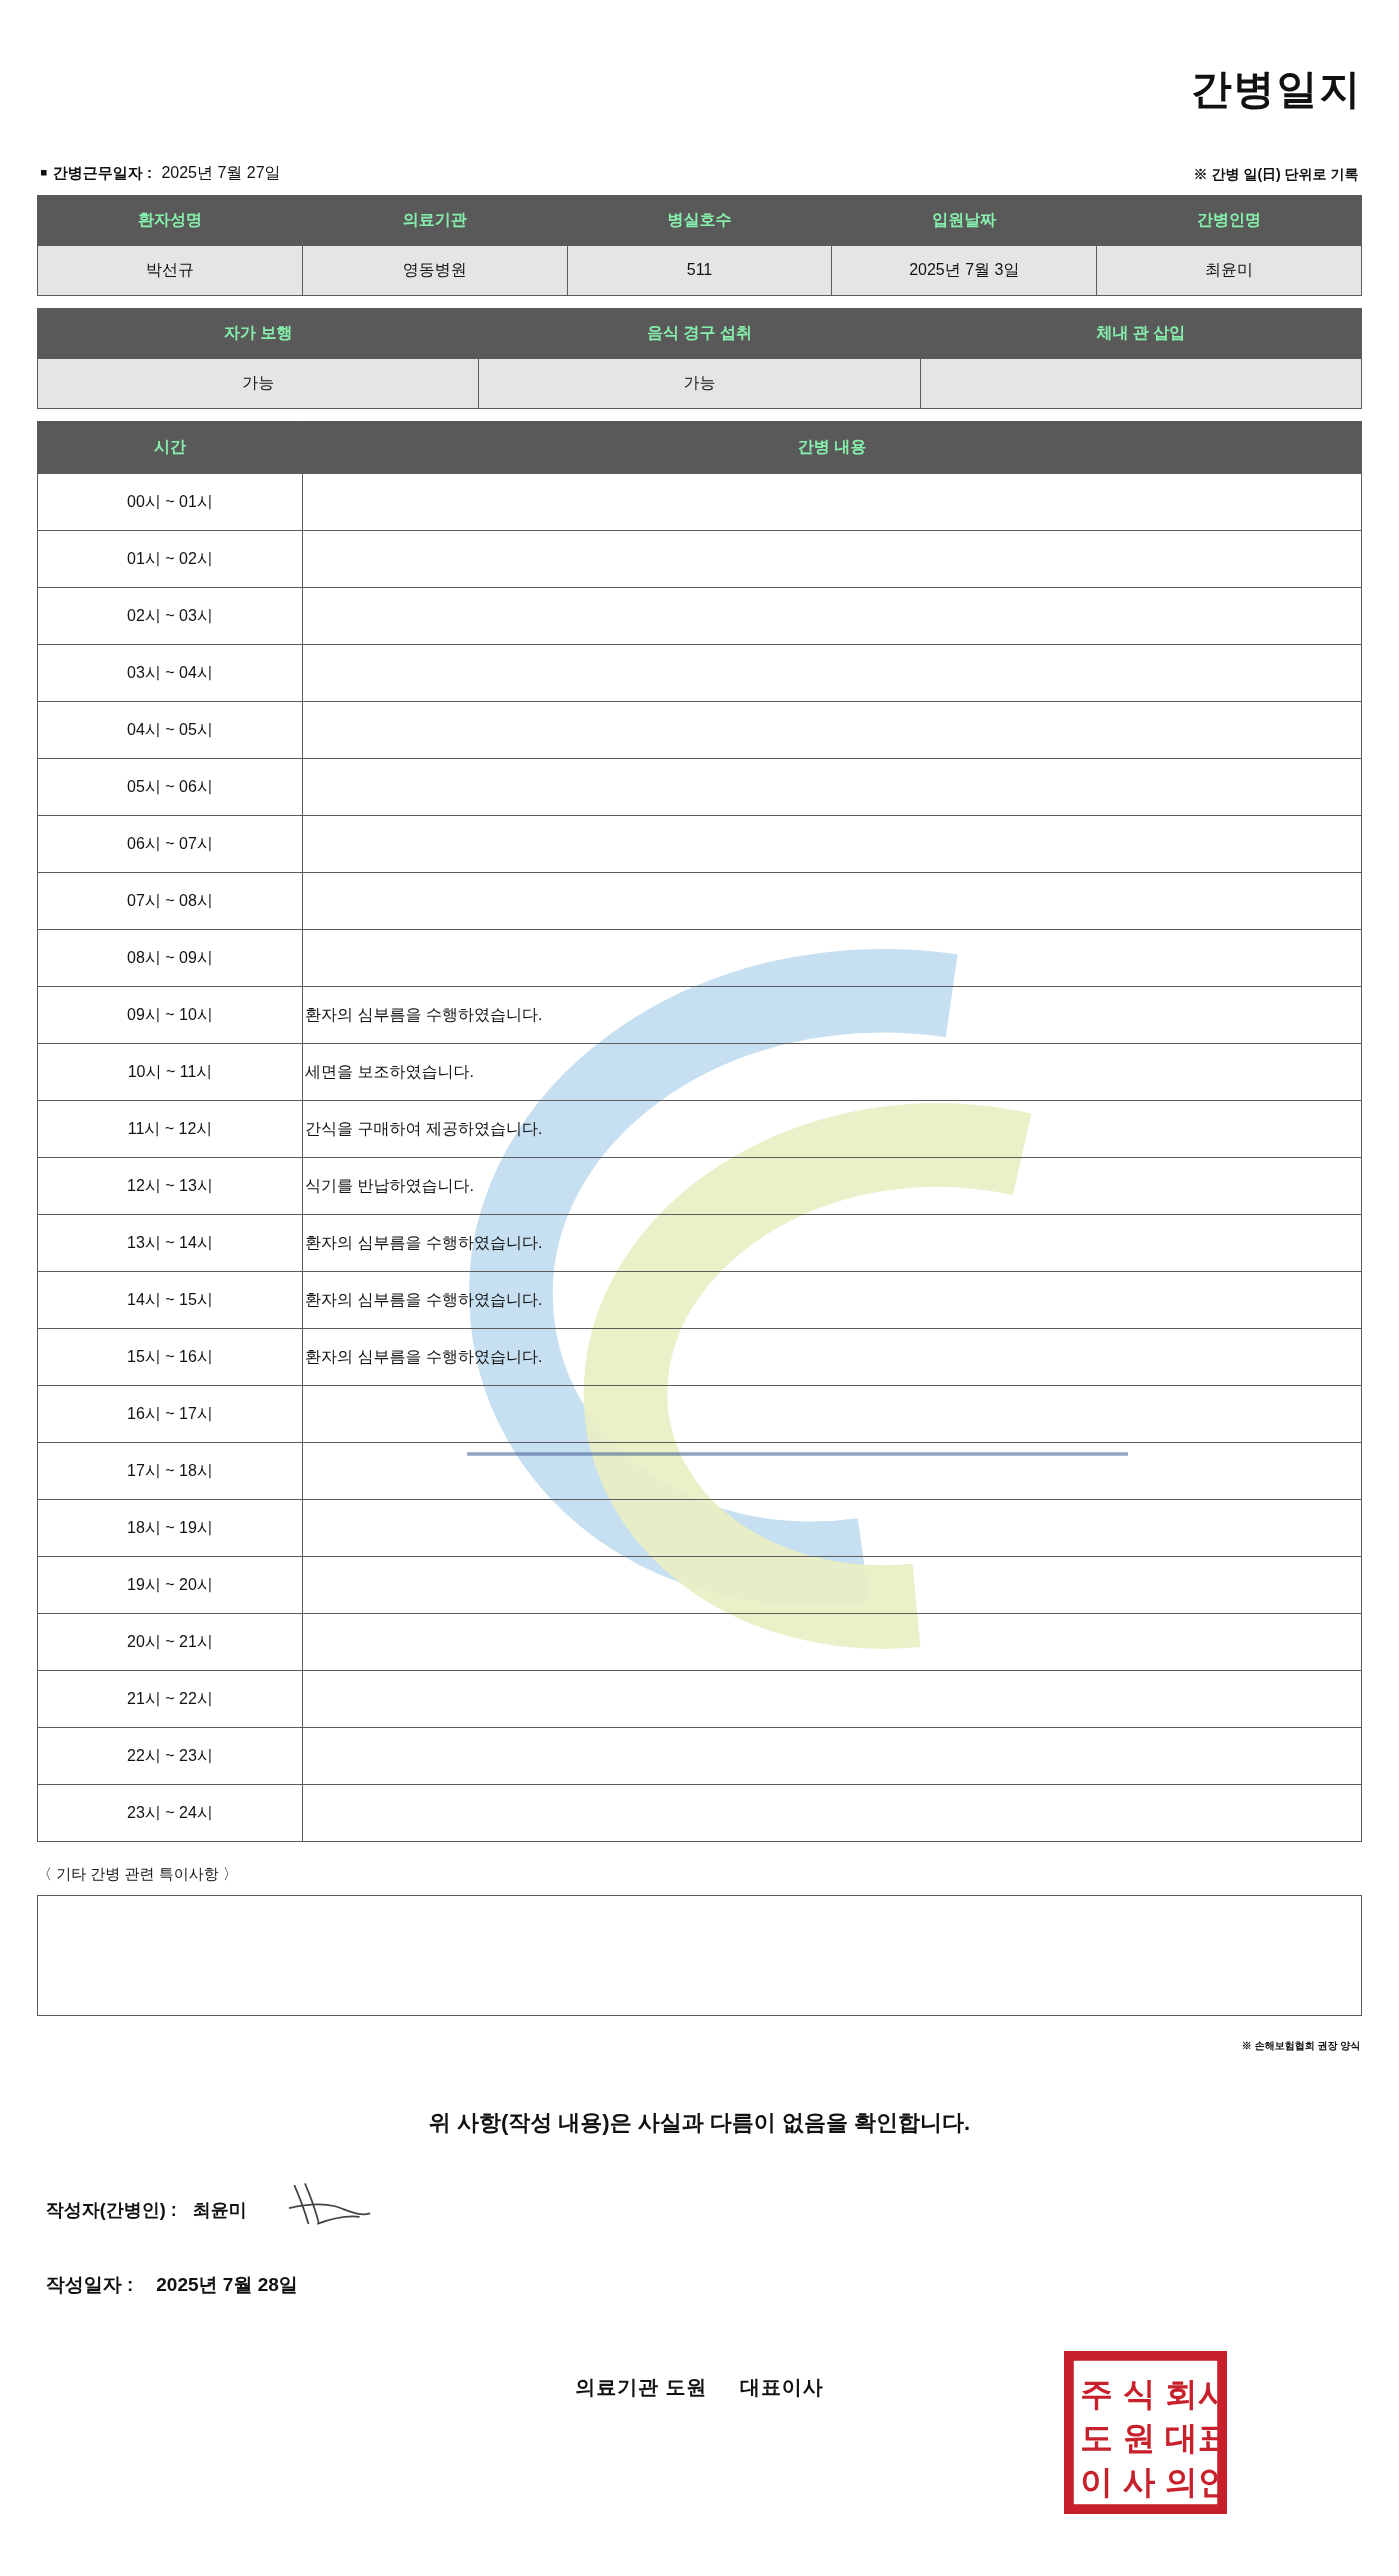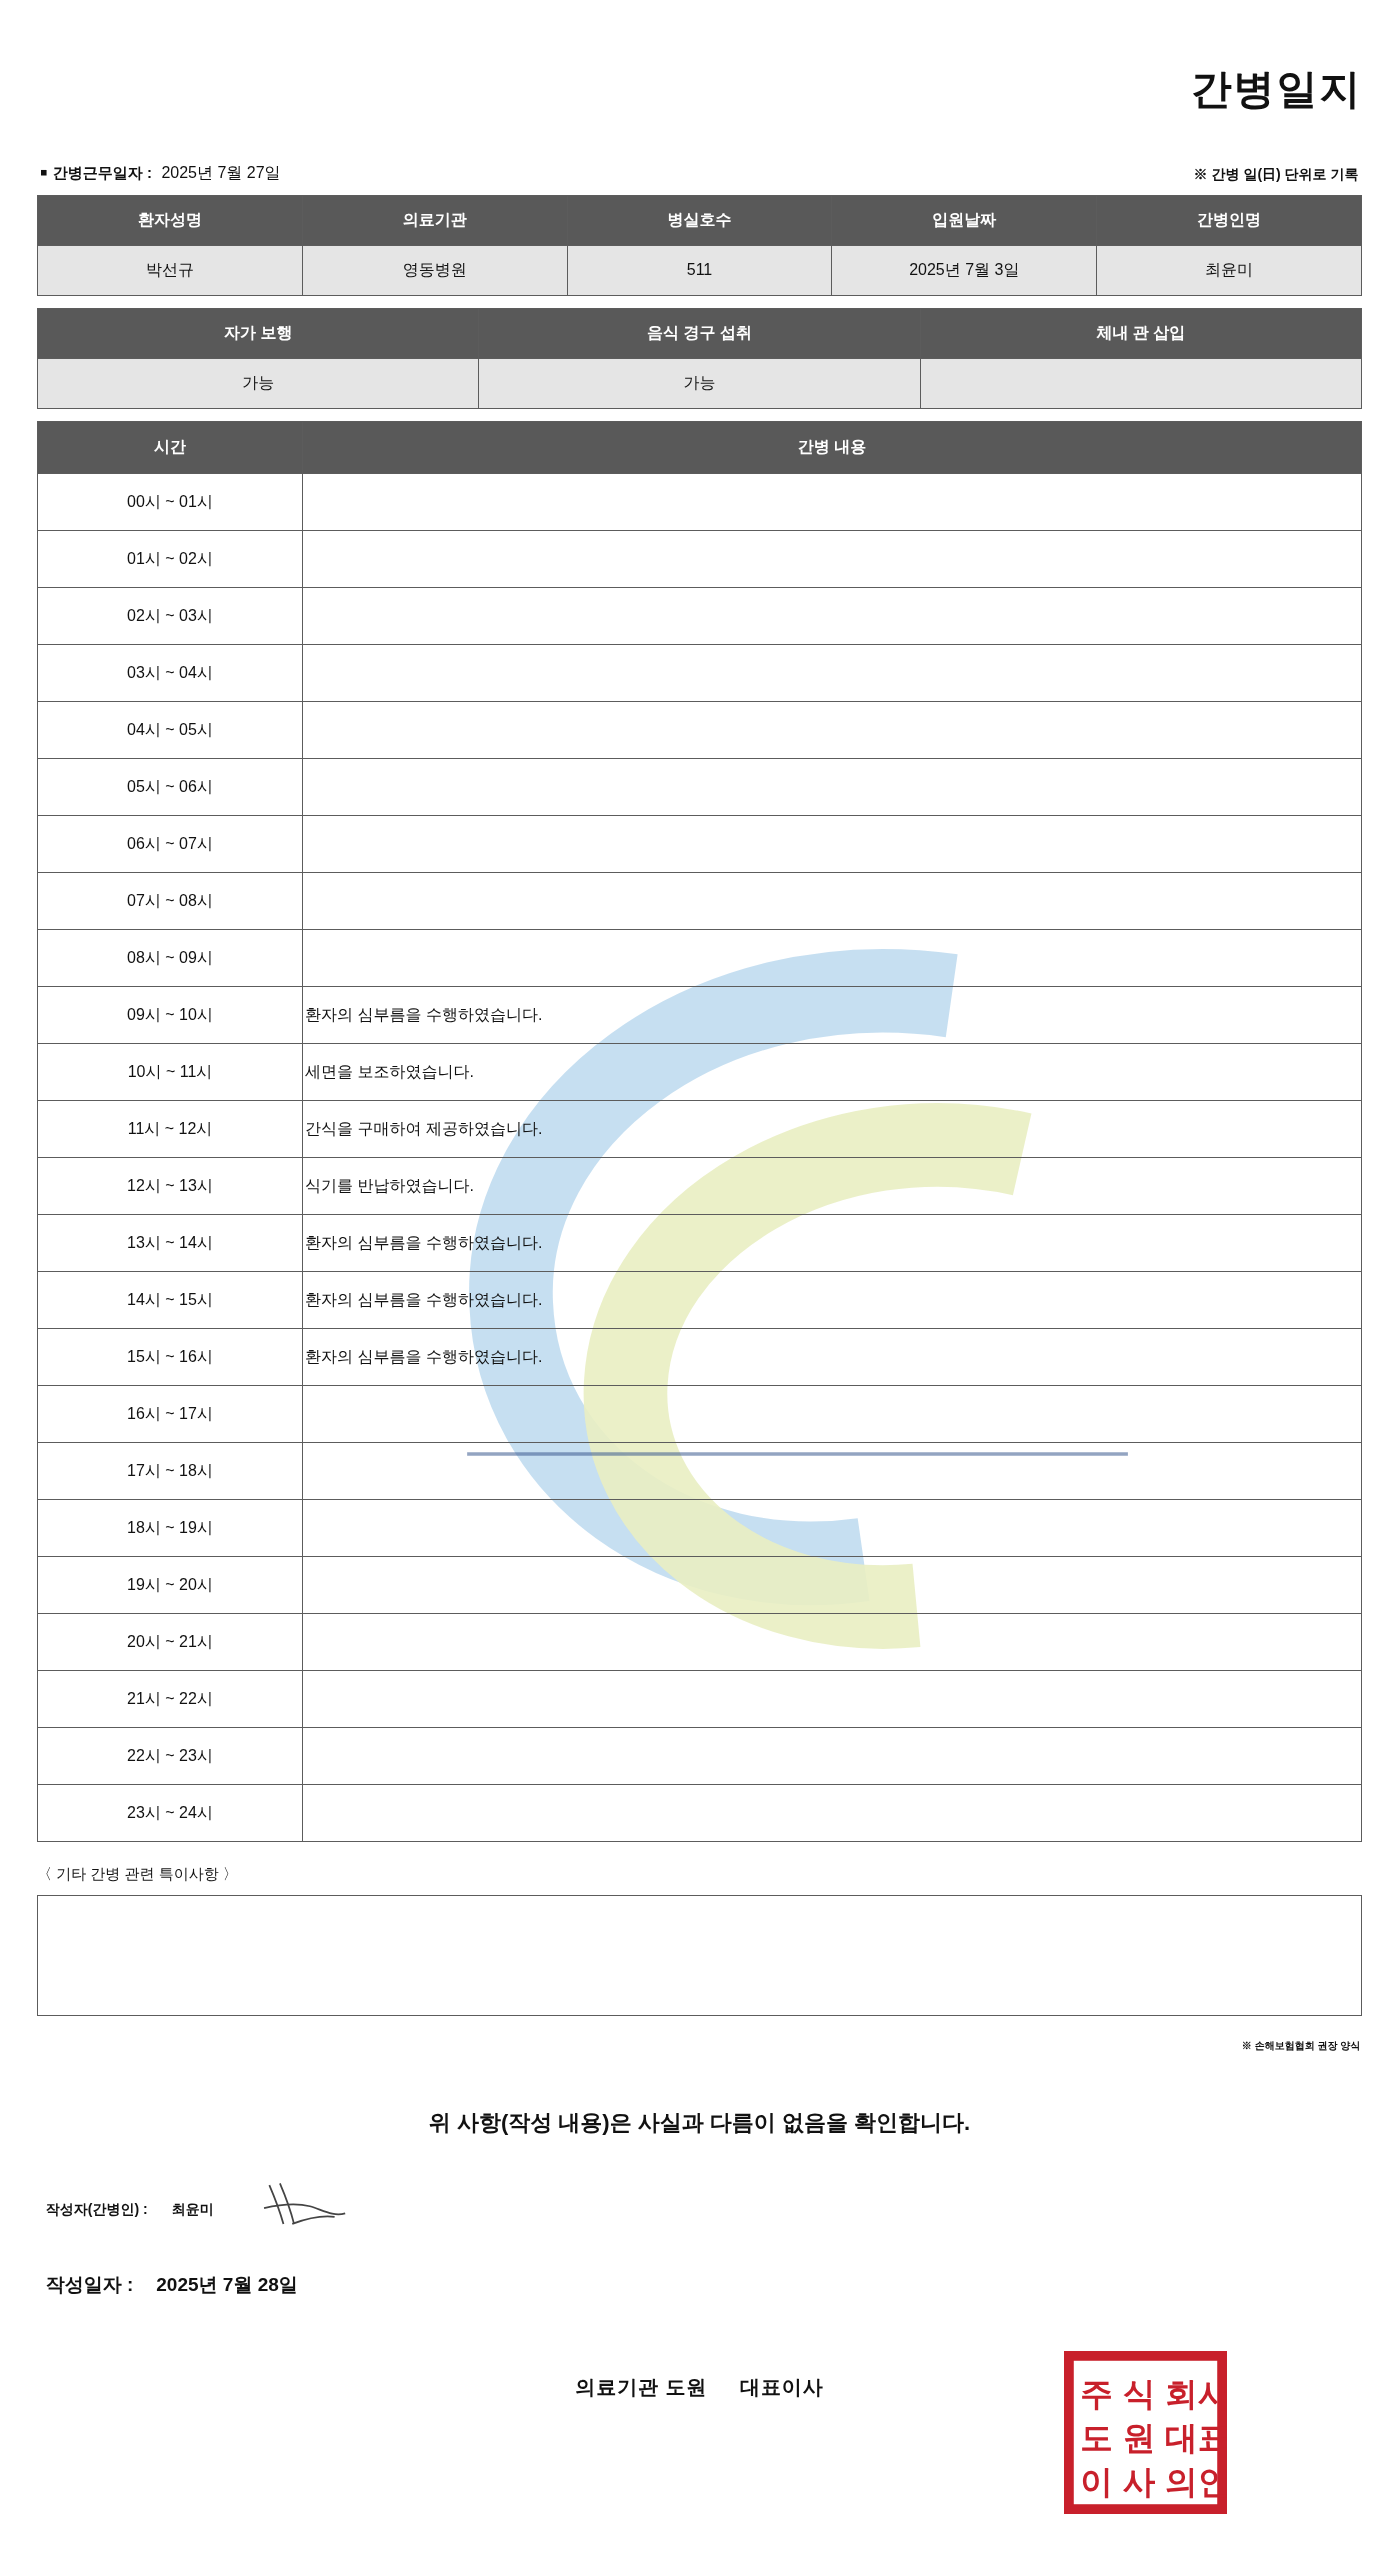--- a/index.html
+++ b/index.html
@@ -71,21 +71,21 @@
   .tbl td, .tbl th {
     border: 0.9px solid #5c5c5c;
     text-align: center;
     font-size: 16px;
     padding: 0;
     height: 49px;
     vertical-align: middle;
   }
   .hdr {
     background: #595959;
-    color: #ffffff;
+    color: #86efac;
     font-weight: bold;
     font-size: 16.7px;
   }
   .val { background: #e5e5e5; font-size: 16px; }
 
   .tbl2 { margin-top: 12.3px; }
 
   .time-table { margin-top: 12.3px; }
   .time-table td {
     border: 0.9px solid #5c5c5c;
@@ -124,27 +124,26 @@
   }
 
   .confirm {
     text-align: center;
     font-size: 22px;
     font-weight: bold;
     margin-top: 55px;
   }
 
   .sign-line {
-    font-size: 14px;
+    font-size: 18px;
     font-weight: bold;
     margin-top: 46px;
     padding-left: 8.8px;
     display: flex;
     align-items: center;
-    gap: 8px;
   }
   .sign-line .lbl { white-space: pre; }
   .sign-line .nm { font-weight: bold; margin-left: 16px; }
   .sig-mark { margin-left: 35px; width: 97px; height: 53px; position: relative; top: -5.3px;}
 
   .date-line {
     font-size: 19px;
     font-weight: bold;
     margin-top: 35px;
     padding-left: 8.8px;

